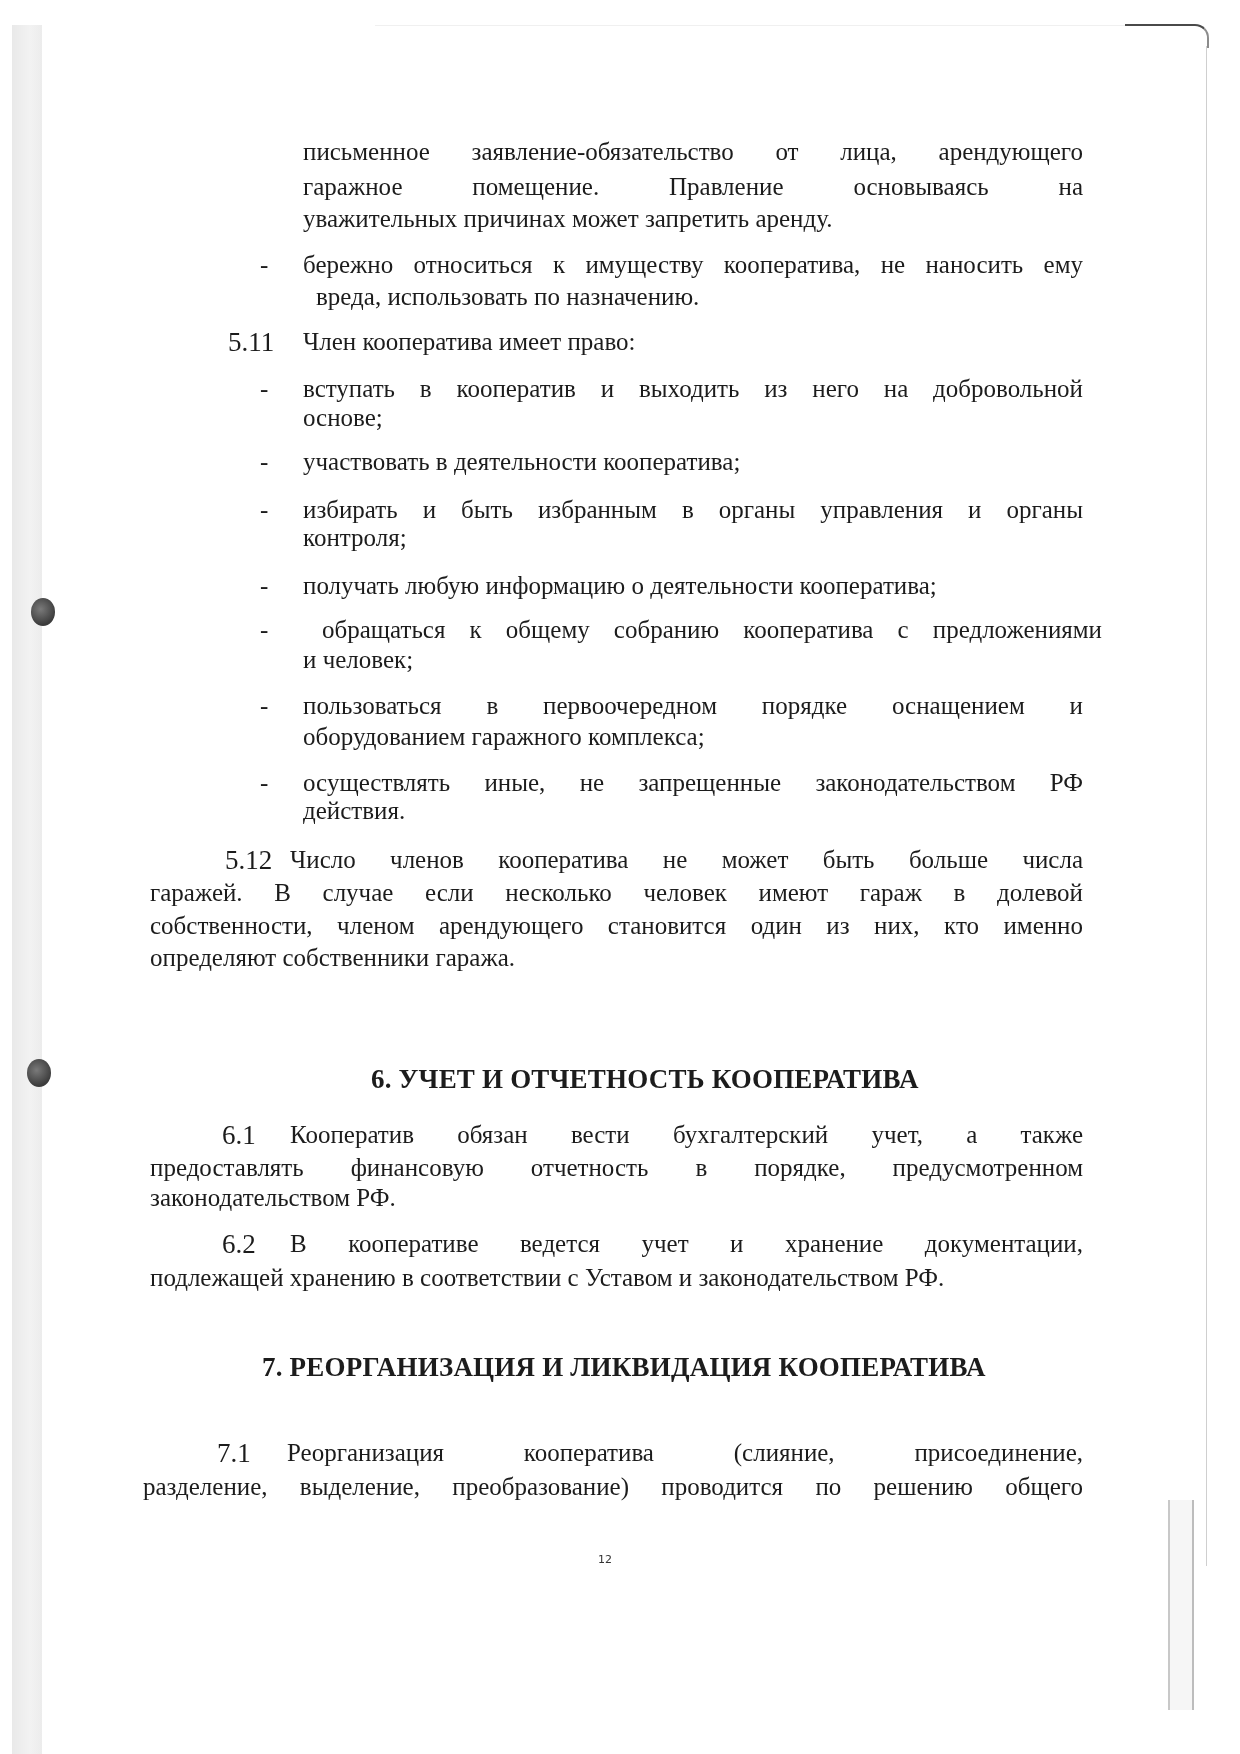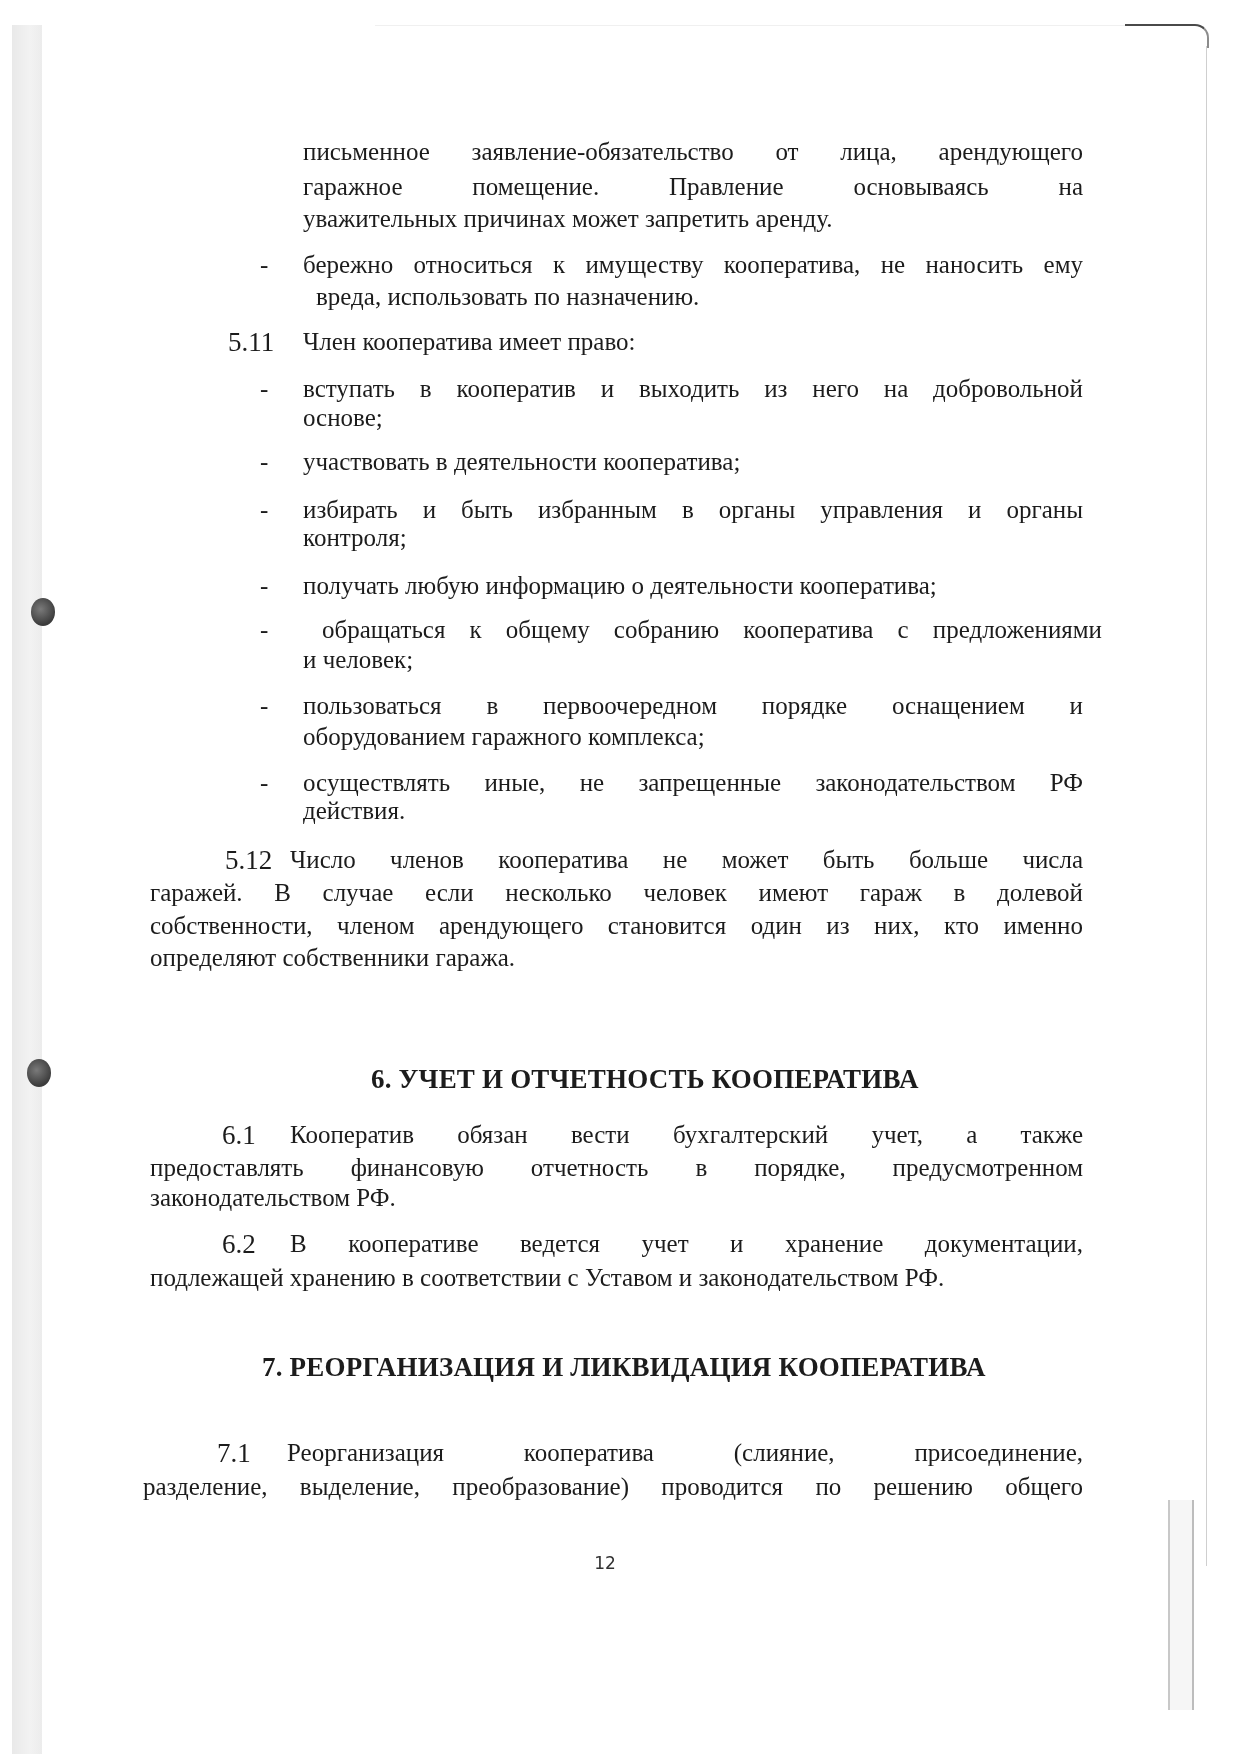--- a/index.html
+++ b/index.html
@@ -41,21 +41,21 @@
   }
   .just { text-align: justify; text-align-last: justify; white-space: normal; }
   .dash { position: absolute; font-size: 25px; line-height: 30px; }
   .num { position: absolute; font-size: 27px; line-height: 30px; }
   .heading {
     position: absolute; font-weight: bold; font-size: 27px; line-height: 32px;
     white-space: nowrap; letter-spacing: 0.2px;
   }
   .pagenum {
     position: absolute; left: 590px; top: 1553px; width: 30px; text-align: center;
-    font-family: "DejaVu Sans", sans-serif; font-size: 17px; color: #333;
+    font-family: "DejaVu Sans", sans-serif; font-size: 11px; color: #333;
   }
 </style>
 </head>
 <body>
 
 <div class="page">
   <div class="strip"></div>
   <div class="hole" style="left:31px; top:598px;"></div>
   <div class="hole" style="left:27px; top:1059px;"></div>
   <div class="edge-top-ext"></div>

